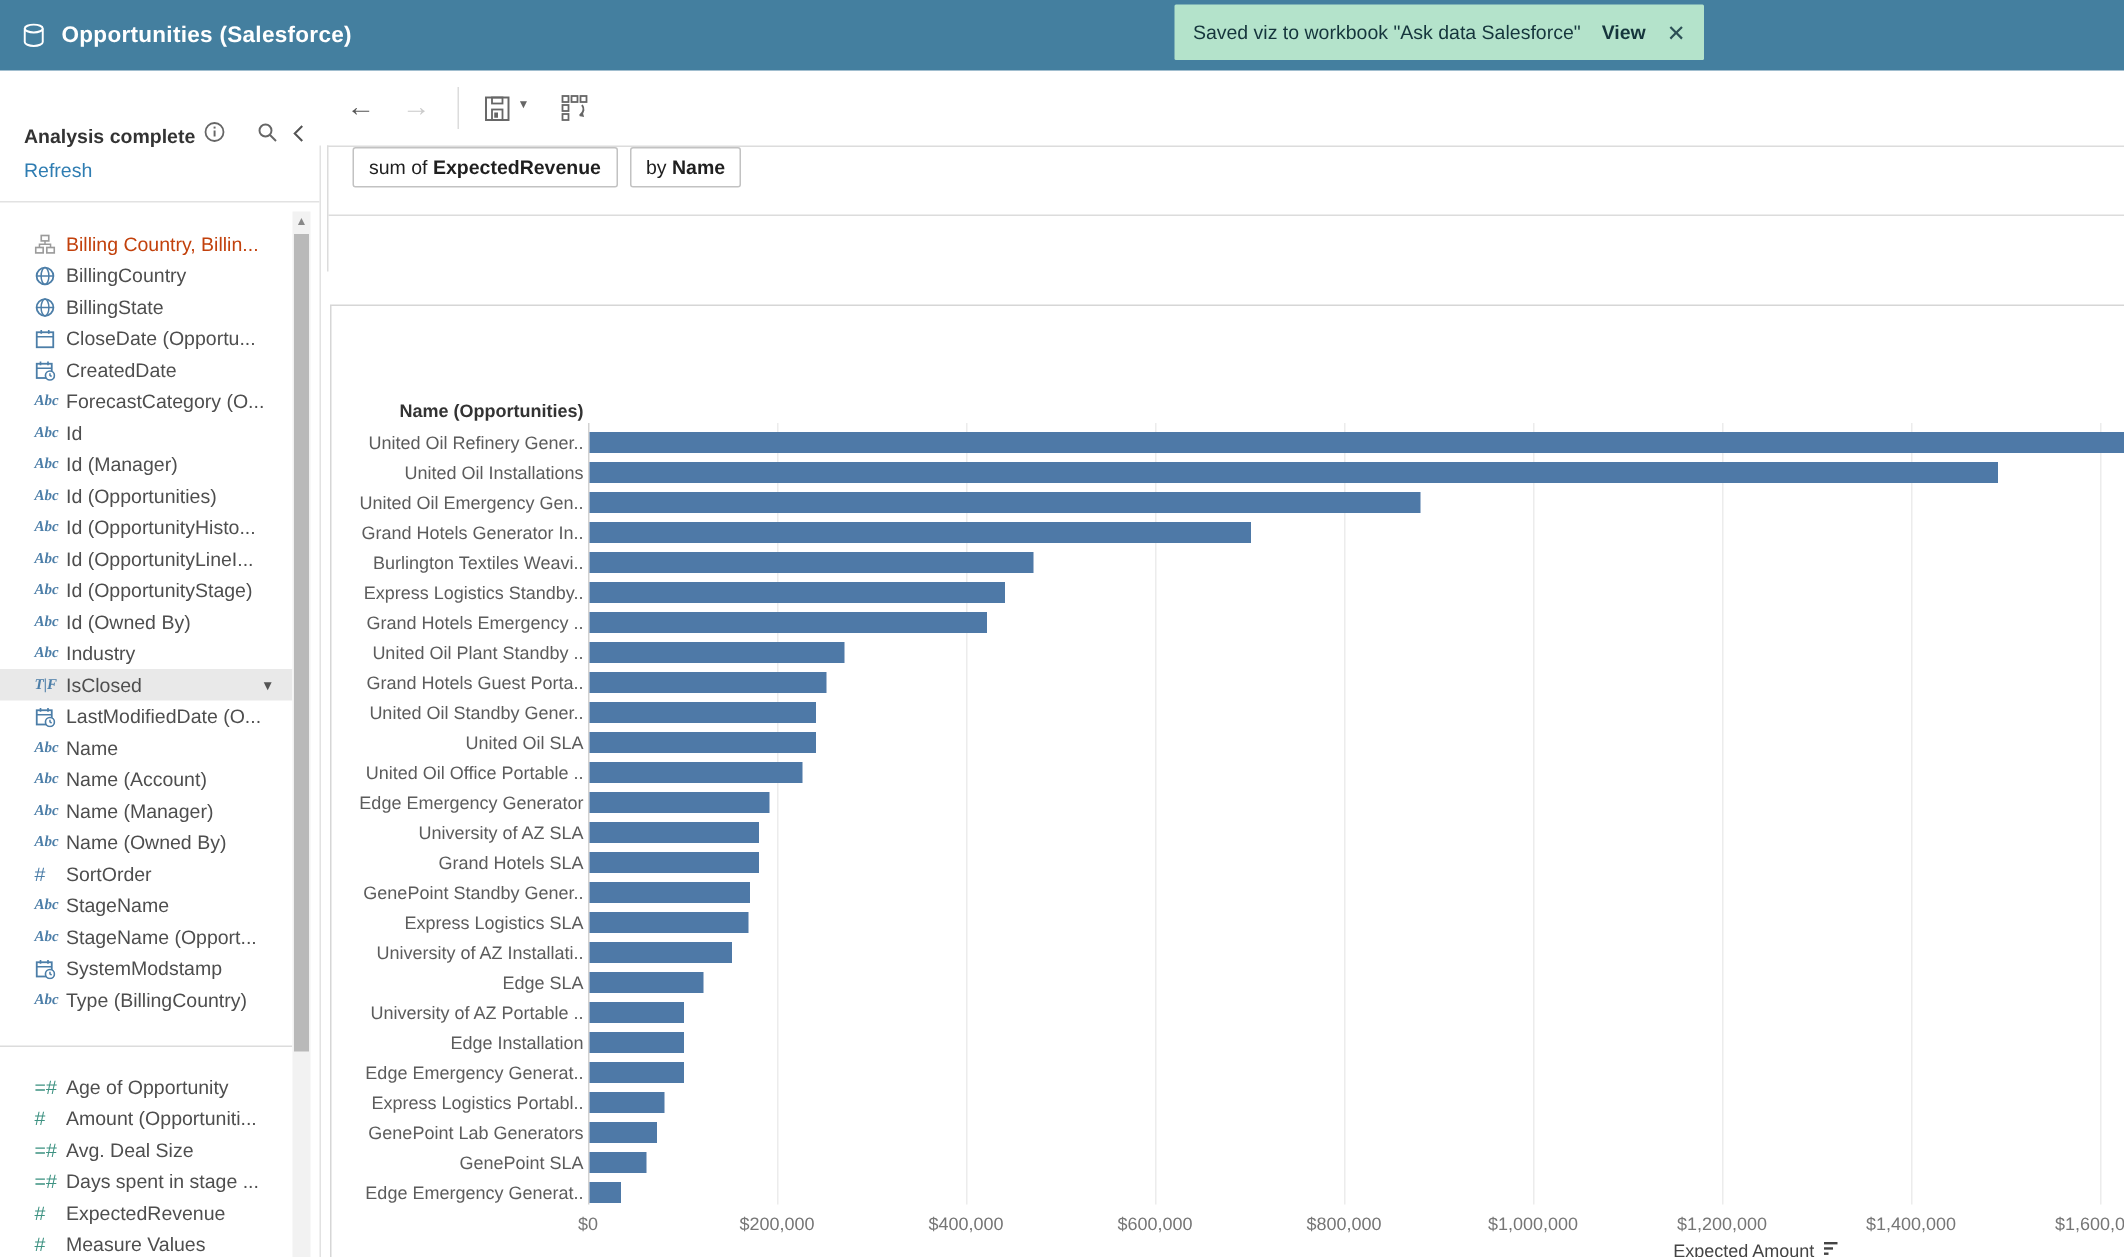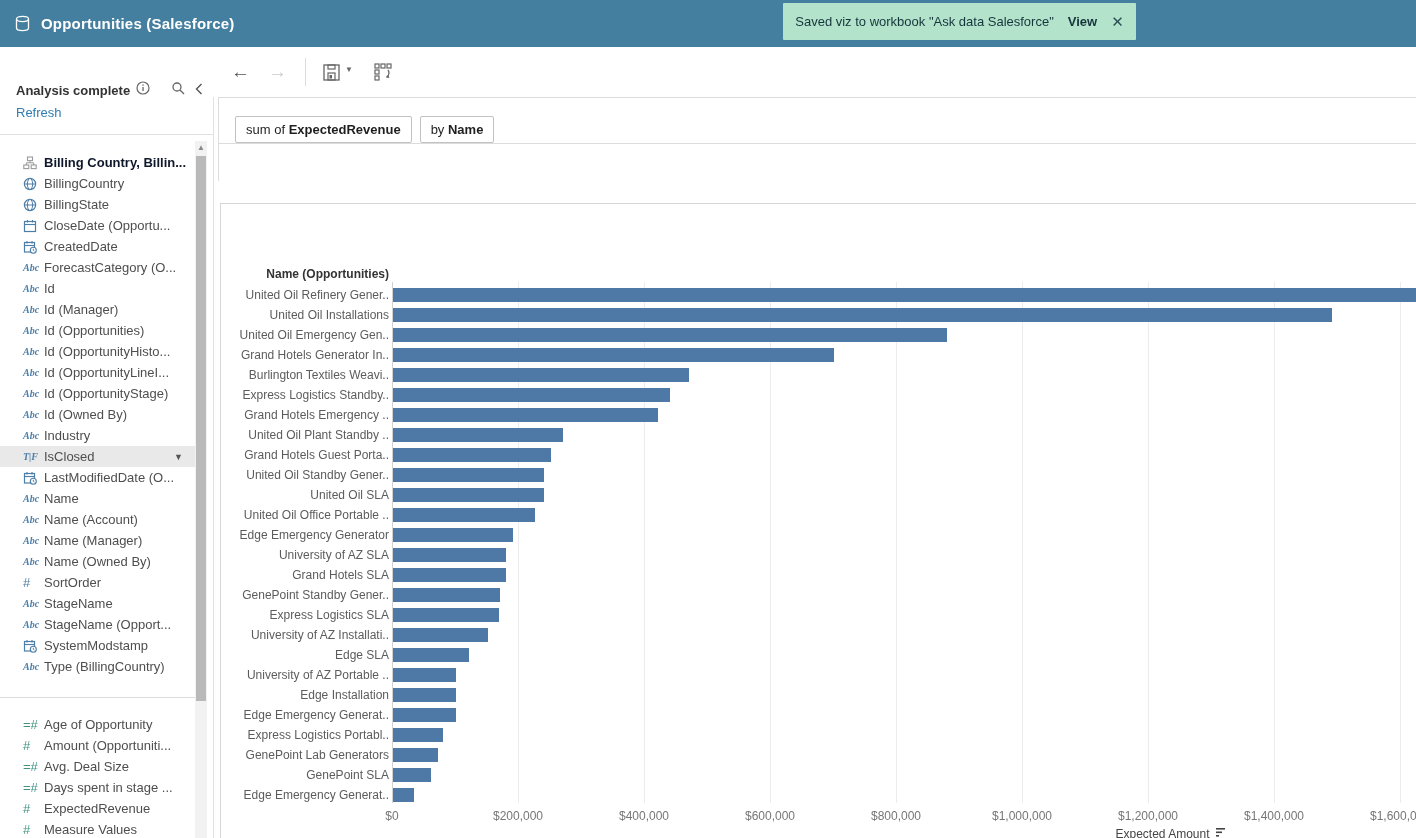--- a/index.html
+++ b/index.html
@@ -20,42 +20,42 @@
     border-right:1px solid #e2e2e2;margin-top:16px; }
   .sb-head { padding:18px 10px 0 16px; border-bottom:1px solid #e2e2e2; height:72px; }
   .sb-row1 { display:flex; align-items:center; }
   .sb-status { font-size:13px; font-weight:700; color:#333; margin-right:6px; }
   .sb-tools { margin-left:auto; display:flex; align-items:center; gap:10px; color:#666; }
   .sb-refresh { color:#2f7db2; font-size:13px; margin-top:6px; cursor:pointer; display:inline-block; }
   .fields { position:absolute; left:0; top:78px; right:18px; bottom:0; overflow:hidden; padding-top:11px; }
   .frow { height:21px; display:flex; align-items:center; padding-left:23px; font-size:13px;
     color:#4e4e4e; white-space:nowrap; position:relative; cursor:pointer; }
   .frow.sel { background:#e9e9e9; }
-  .frow.muted { color:#0f172a;font-weight:bold; }
+  .frow.muted { color:#c2410c; }
   .frow .caret { position:absolute; right:12px; font-size:9px; color:#555; }
   .fi { width:21px; flex:0 0 21px; display:flex; align-items:center; font-size:10px; font-weight:700; }
   .fi.txt { font-family:Liberation Serif, serif; font-style:italic; font-weight:700; }
   .blue { color:#4c7ea8; } .green { color:#3f9383; }
   .fi.hashsym { font-size:13px; font-weight:400; font-style:normal; font-family:"Liberation Sans",sans-serif; }
   .fdivider { height:1px; background:#dcdcdc; margin:20px 0 16px 0; }
   .sb-scroll { position:absolute; right:6px; top:78px; width:12px; bottom:0; background:#f2f2f2; }
   .sb-scroll .up { position:absolute; top:2px; left:2px; font-size:8px; color:#888; }
   .sb-scroll .thumb { position:absolute; top:15px; left:1px; width:10px; height:545px; background:#b9b9b9; }
 
   
   .toolbar { position:absolute; left:203px; top:47px; right:0; height:50px; background:#fff;
     display:flex; align-items:center; padding-left:28px; }
   .tb-ic { color:#555; font-size:19px; margin-right:18px; cursor:pointer; display:flex; align-items:center; }
   .tb-ic.disabled { color:#cbcbcb; cursor:default; }
   .tb-sep { width:1px; height:28px; background:#dcdcdc; margin:0 16px 0 0; }
   .tb-caret { font-size:8px; color:#666; margin:-6px 0 0 4px; }
 
   .querybox { position:absolute; left:218px; top:97px; right:0; height:84px;
     border-top:1px solid #dcdcdc; border-left:1px solid #dcdcdc; background:#fff; }
-  .pillrow { height:46px; border-bottom:1px solid #dcdcdc; display:flex; align-items:flex-end; padding-left:16px; gap:8px; }
+  .pillrow { height:46px; border-bottom:1px solid #dcdcdc; display:flex; align-items:flex-start; padding-left:16px; gap:8px; }
   .pill { border:1px solid #c2c2c2; border-radius:2px; padding:5px 10px; font-size:13px;
     color:#1f1f1f; background:#fff; cursor:pointer; white-space:nowrap; }
   .pill b { font-weight:700; }
   .phrow { height:37px; display:flex; align-items:center; padding-left:16px;
     font-size:14px; color:#8f8f8f; cursor:text; }
 
   
   .viz { position:absolute; left:220px; top:203px; width:1250px; height:700px;
     border:1px solid #d6d6d6; background:#fff; }
   .col-head { position:absolute; left:0; top:63px; width:168px; text-align:right;

